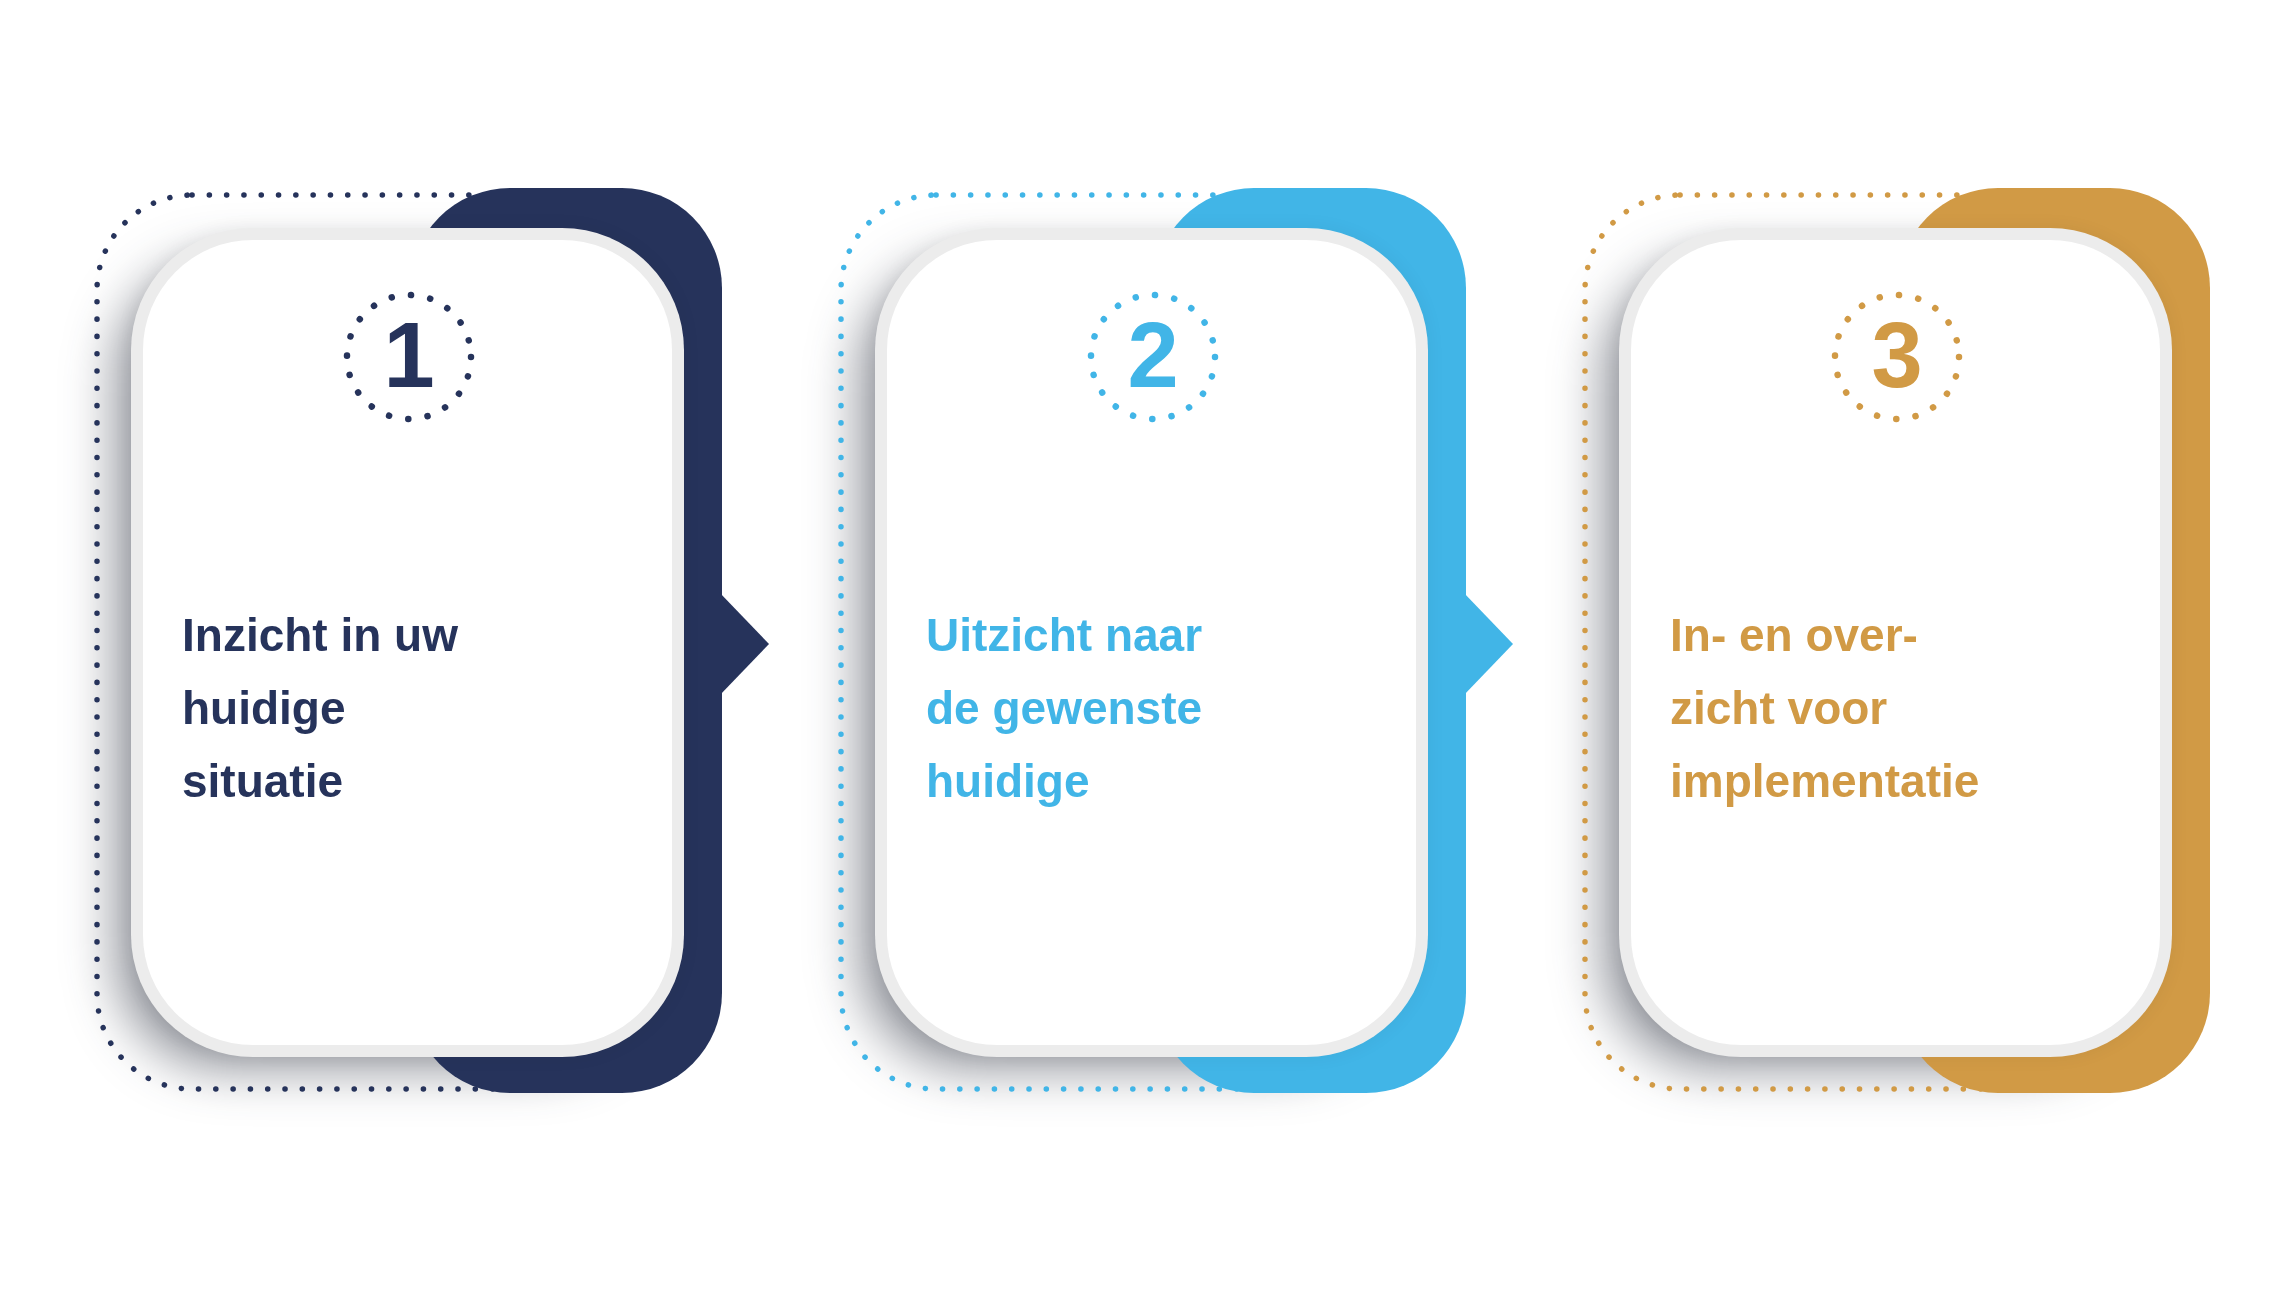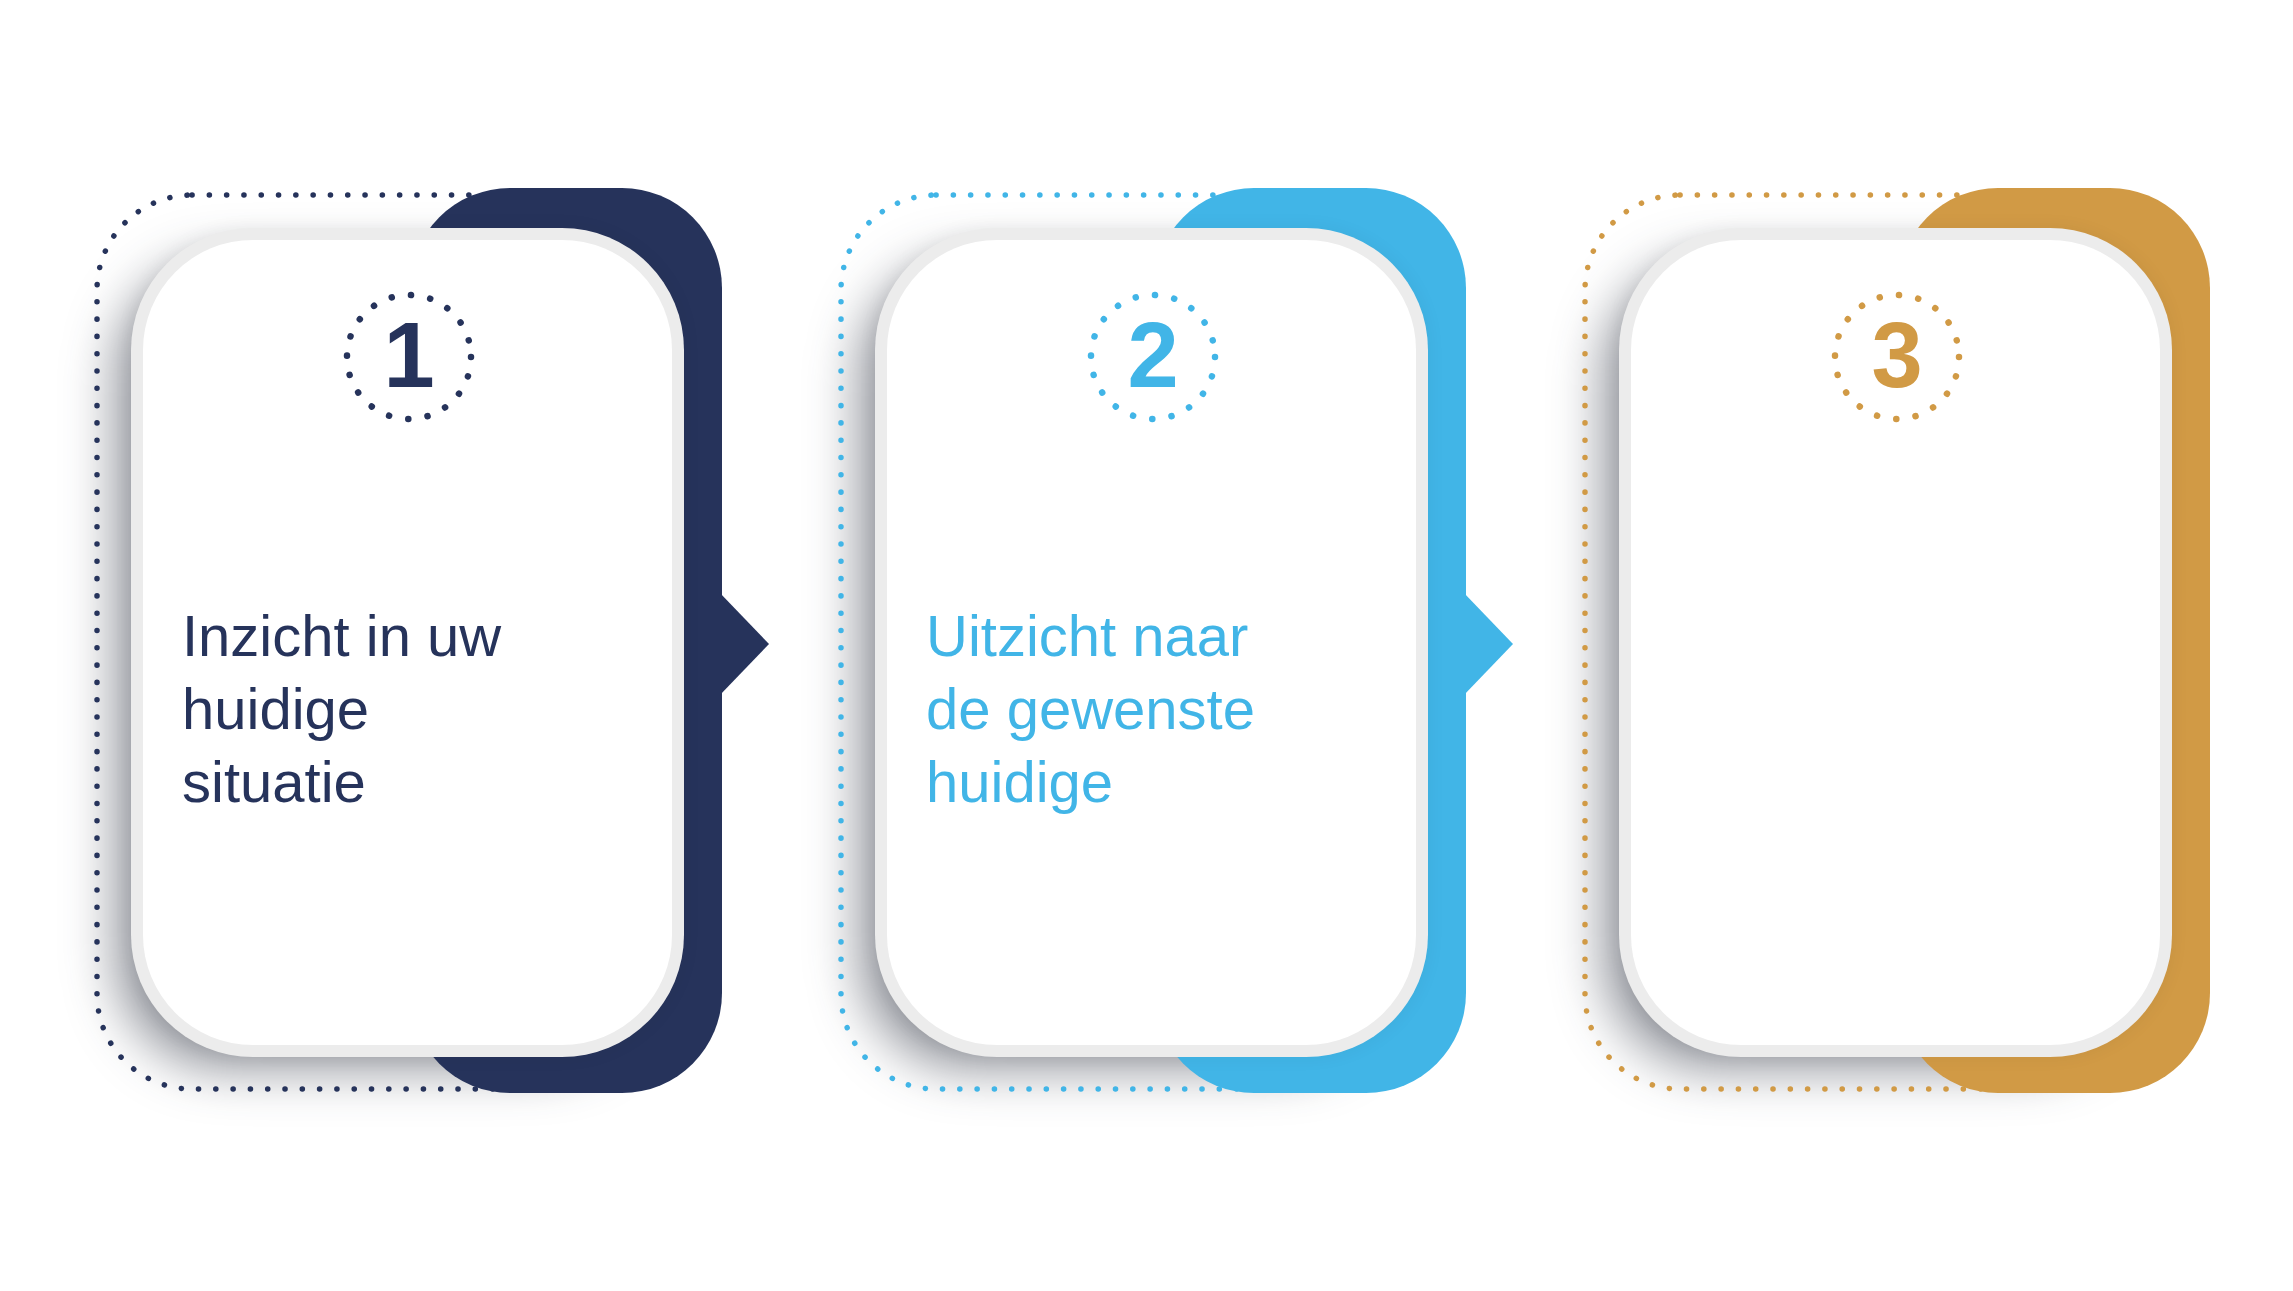--- a/index.html
+++ b/index.html
@@ -112,23 +112,23 @@
     padding-bottom: 4px;
     color: var(--accent);
   }
 
   
   .title {
     position: absolute;
     left: 88px;
     top: 411px;
     width: 475px;
-    font-size: 58px;
+    font-size: 46px;
     line-height: 73px;
-    font-weight: 400;
+    font-weight: 700;
     letter-spacing: 0px;
     color: var(--accent);
     white-space: pre-line;
     z-index: 5;
   }
 </style>
 </head>
 <body>
 
 <div class="stage">
@@ -178,15 +178,18 @@
     </svg>
     <div class="solid-shape"></div>
 
     <div class="panel"></div>
     <div class="badge">
       <svg width="132" height="132" viewBox="0 0 132 132">
         <circle cx="66" cy="66" r="62" fill="none" stroke="currentColor" stroke-width="6.5" stroke-dasharray="0.1 19.48" stroke-linecap="round"></circle>
       </svg>
       <div class="num">3</div>
     </div>
+    <div class="title">In- en over-
+zicht voor
+implementatie</div>
   </div>
 
 </div>
 
 </body></html>

